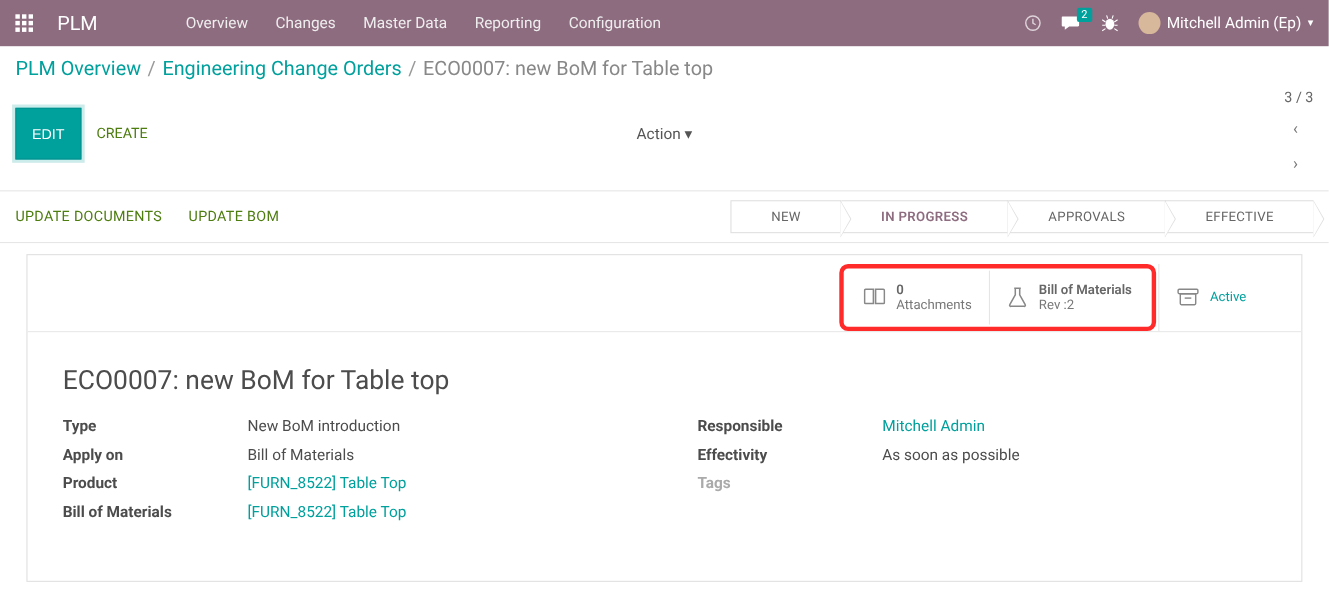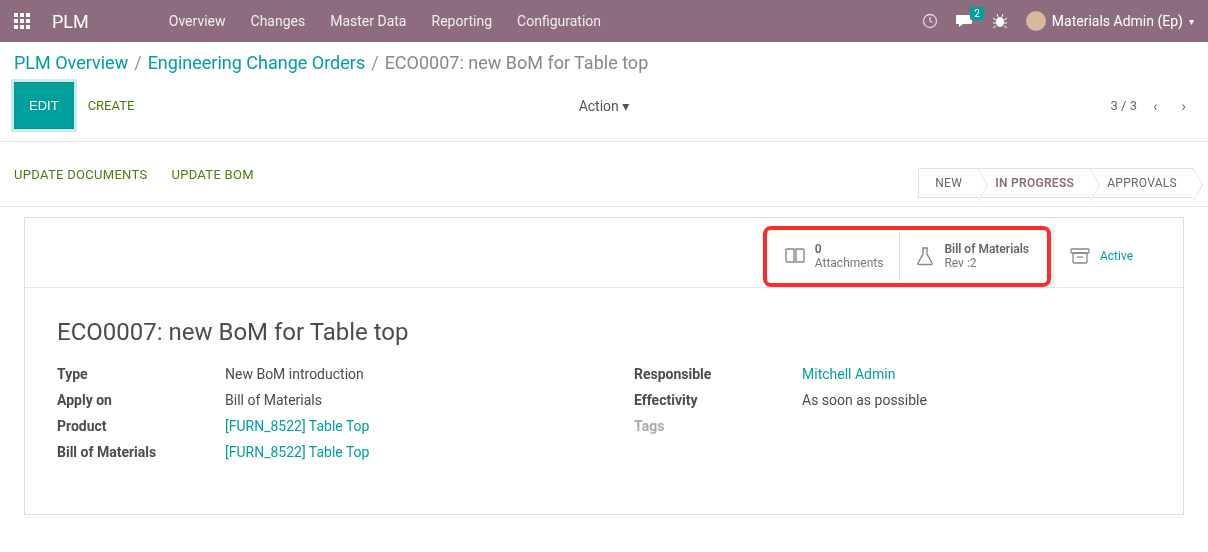--- a/index.html
+++ b/index.html
@@ -21,27 +21,27 @@
 
 .breadcrumbs { padding: 10px 14px 6px; font-size: 18px; display:flex; gap:6px; }
 .breadcrumbs .link { color: #00a09d; cursor:pointer; }
 .breadcrumbs .sep { color:#999; }
 .breadcrumbs .cur { color:#888; }
 
 .action-row { position: relative; padding: 3px 14px 12px; display:flex; align-items:center; border-bottom:1px solid #e6e6e6; }
 .btn-edit { background:#00a09d; color:#fff; border:1px solid #009290; padding:15px 14px; font-size:13px; cursor:pointer; box-shadow: 0 0 0 3px rgba(0,160,157,0.2); margin-right:14px; }
 .link-btn { color:#4d7c0f; font-size:13px; cursor:pointer; }
 .action-drop { position:absolute; left:50%; transform:translateX(-50%); color:#555; font-size:14px; cursor:pointer; }
-.pager { margin-left:auto; display:flex; align-items:center; gap:8px; color:#666; font-size:13px; }
+.pager { margin-left:auto; display:flex; align-items:flex-start; gap:8px; color:#666; font-size:13px;flex-direction:column; }
 .pager .arrowbtn { padding:3px 8px; color:#777; cursor:pointer; font-size:15px; }
 
 .subbar { display:flex; align-items:center; padding:8px 14px; border-bottom:1px solid #e6e6e6; }
 .subbar .link-btn { margin-right:24px; font-size:13px; letter-spacing:0.3px; }
 .stage-strip { margin-left:auto; display:flex; }
-.stage { padding:7px 16px; font-size:12px; letter-spacing:0.3px; color:#666; background:#fff; border:1px solid #e0e0e0; border-left:none; position:relative; cursor:pointer;margin-top:18px; }
+.stage { padding:7px 36px; font-size:12px; letter-spacing:0.3px; color:#666; background:#fff; border:1px solid #e0e0e0; border-left:none; position:relative; cursor:pointer; }
 .stage:first-child { border-left:1px solid #e0e0e0; }
 .stage::after { content:""; position:absolute; right:-9px; top:0; width:0; height:0; border-top:16px solid transparent; border-bottom:16px solid transparent; border-left:9px solid #fff; z-index:2; }
 .stage::before { content:""; position:absolute; right:-10px; top:-1px; width:0; height:0; border-top:17px solid transparent; border-bottom:17px solid transparent; border-left:10px solid #e0e0e0; z-index:1; }
 .stage.active { color:#8e6c80; font-weight:600; }
 
 .sheet-wrap { padding: 0 24px 24px; }
 .sheet { border:1px solid #e0e0e0; background:#fff; margin-top:10px; padding-bottom:30px; }
 
 .statbar { display:flex; justify-content:flex-end; border-bottom:1px solid #e8e8e8; }
 .statbox { display:flex; align-items:center; gap:10px; padding:10px 16px; border-left:1px solid #e5e5e5; min-width:130px; cursor:pointer; }
@@ -109,21 +109,21 @@
       <span class="cnt">2</span>
     </span>
     <span>
       <svg width="16" height="16" viewBox="0 0 16 16">
           <ellipse cx="8" cy="9" rx="4" ry="5" fill="#fff"></ellipse>
           <path d="M4 7 L1 5 M12 7 L15 5 M4 10 H1 M12 10 H15 M4 13 L1 15 M12 13 L15 15 M6 4 L5 1 M10 4 L11 1" stroke="#fff" stroke-width="1"></path>
         </svg>
     </span>
     <div class="user-block">
       <span class="avatar"></span>
-      <span>Materials Admin (Ep)</span>
+      <span>Mitchell Admin (Ep)</span>
       <span class="caret-d">▾</span>
     </div>
   </div>
 </div>
 
 <div class="breadcrumbs">
   <span class="link">PLM Overview</span>
   <span class="sep">/</span>
   <span class="link">Engineering Change Orders</span>
   <span class="sep">/</span>
@@ -141,20 +141,21 @@
   </div>
 </div>
 
 <div class="subbar">
   <span class="link-btn">UPDATE DOCUMENTS</span>
   <span class="link-btn">UPDATE BOM</span>
   <div class="stage-strip">
     <div class="stage">NEW</div>
     <div class="stage active">IN PROGRESS</div>
     <div class="stage">APPROVALS</div>
+    <div class="stage" style="border-right:none">EFFECTIVE</div>
   </div>
 </div>
 
 <div class="sheet-wrap">
   <div class="sheet">
     <div class="statbar">
       <div class="red-highlight">
         <div class="statbox" style="border-left:none">
           <span class="ic">
             <svg width="20" height="18" viewBox="0 0 20 18">

